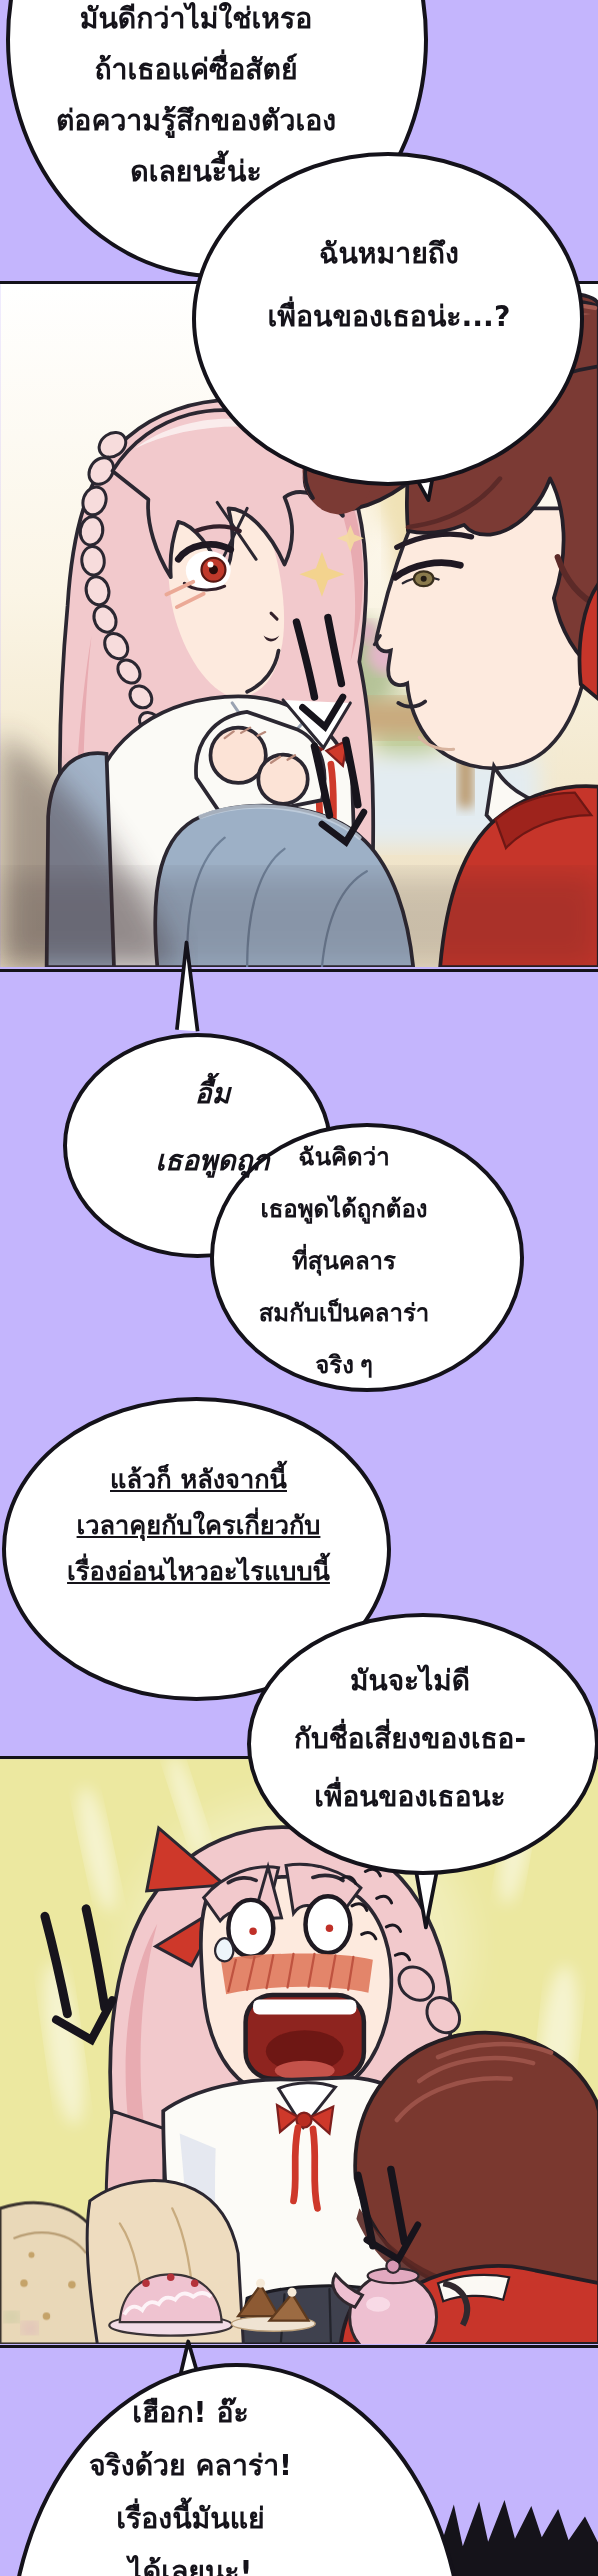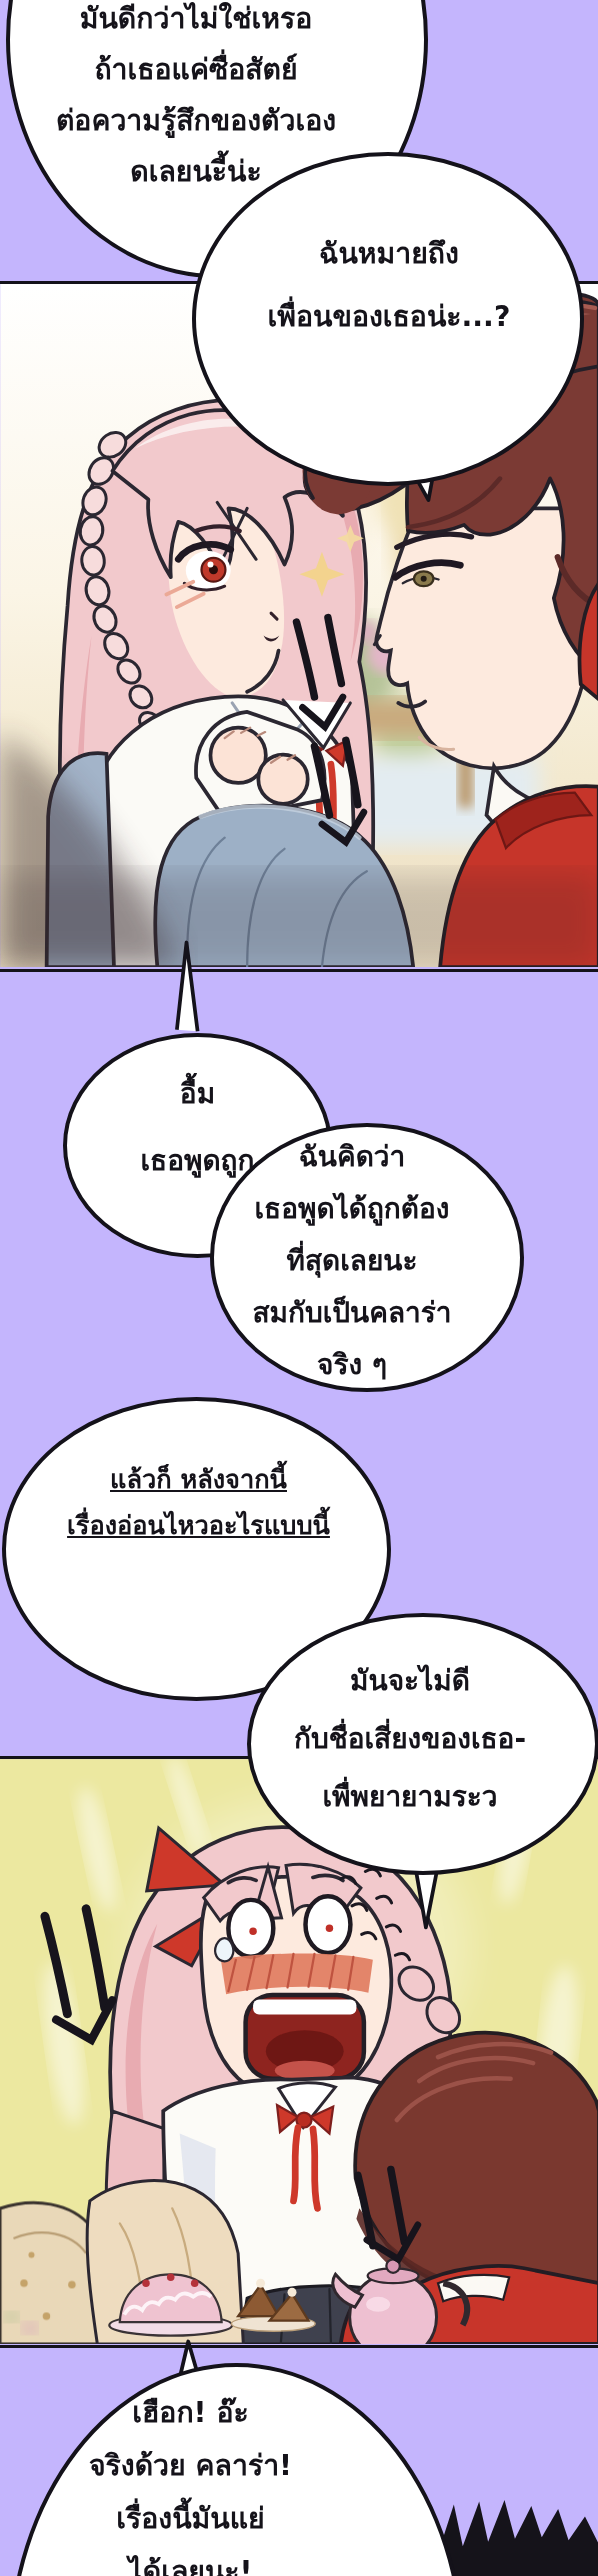--- a/index.html
+++ b/index.html
@@ -344,45 +344,46 @@
   <div class="btext" style="left:217px;top:221px;width:344px;--lh:63px;font-size:28.4px;">
     <div>ฉันหมายถึง</div>
     <div>เพื่อนของเธอน่ะ...?</div>
   </div>
 
   <svg class="tail z10" style="left:168px;top:936px;" width="37" height="101" viewBox="0 0 50 135">
     <path d="M12,126 L25,8 L40,128" fill="#ffffff" stroke="#14121a" stroke-width="5" stroke-linejoin="round"></path>
   </svg>
   <div class="bubble z10" style="left:63px;top:1033px;width:269px;height:225px;"></div>
   <div class="bubble z11" style="left:210px;top:1123px;width:314px;height:269px;"></div>
-  <div class="btext" style="left:85px;top:1059px;width:225px;--lh:67px;font-size:28px;">
+  <div class="btext" style="left:100px;top:1059px;width:225px;--lh:67px;font-size:28px;font-style:italic;">
     <div>อื้ม</div>
     <div>เธอพูดถูก</div>
   </div>
-  <div class="btext" style="left:195px;top:1130px;width:314px;--lh:52px;font-size:28px;">
+  <div class="btext" style="left:187px;top:1130px;width:314px;--lh:52px;font-size:24px;font-family:Liberation Serif, serif;">
     <div>ฉันคิดว่า</div>
     <div>เธอพูดได้ถูกต้อง</div>
-    <div>ที่สุดเลยนะ</div>
+    <div>ที่สุนคลาร</div>
     <div>สมกับเป็นคลาร่า</div>
     <div>จริง ๆ</div>
   </div>
 
   <div class="bubble z10" style="left:2.2px;top:1397px;width:389px;height:304px;"></div>
   <svg class="tail z11" style="left:408px;top:1860px;" width="41" height="75" viewBox="0 0 55 100">
     <path d="M10,10 L24,90 L40,8" fill="#ffffff" stroke="#14121a" stroke-width="5" stroke-linejoin="round"></path>
   </svg>
   <div class="bubble z11" style="left:247px;top:1613px;width:352px;height:262px;"></div>
   <div class="btext" style="left:34px;top:1456px;width:329px;--lh:46px;font-size:25.4px;text-decoration:underline;">
     <div>แล้วก็ หลังจากนี้</div>
+    <div>เวลาคุยกับใครเกี่ยวกับ</div>
     <div>เรื่องอ่อนไหวอะไรแบบนี้</div>
   </div>
   <div class="btext" style="left:238px;top:1651px;width:344px;--lh:58px;font-size:28px;">
     <div>มันจะไม่ดี</div>
     <div>กับชื่อเสี่ยงของเธอ-</div>
-    <div>เพื่พยายามระว</div>
+    <div>เพื่อนของเธอนะ</div>
   </div>
 
   <svg class="tail z13" style="left:168px;top:2334px;" width="45" height="60" viewBox="0 0 60 80">
     <path d="M12,74 L27,10 L45,72" fill="#ffffff" stroke="#14121a" stroke-width="5" stroke-linejoin="round"></path>
   </svg>
   <div class="bubble z13" style="left:7.5px;top:2363px;width:457px;height:591px;"></div>
   <div class="btext" style="left:26px;top:2385px;width:329px;--lh:53px;font-size:28.4px;z-index:31;">
     <div>เฮือก! อ๊ะ</div>
     <div>จริงด้วย คลาร่า!</div>
     <div>เรื่องนี้มันแย่</div>

